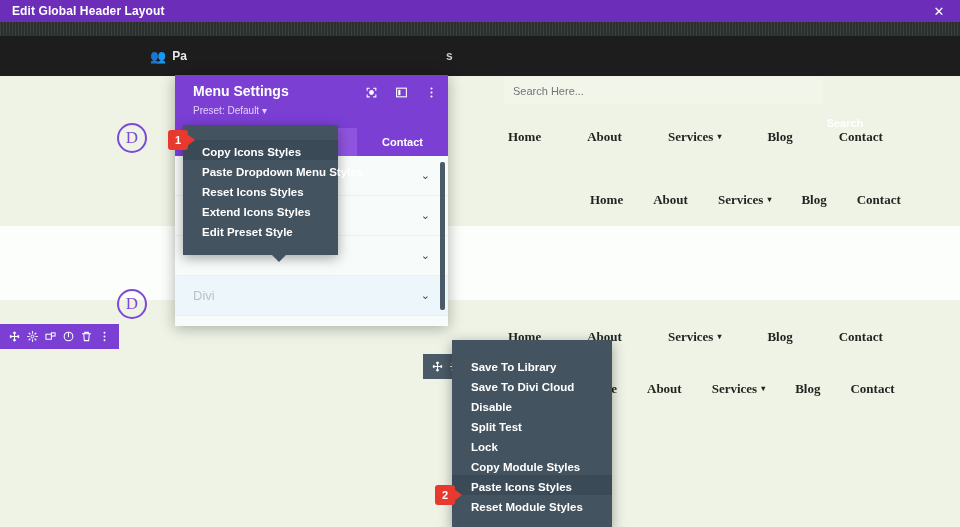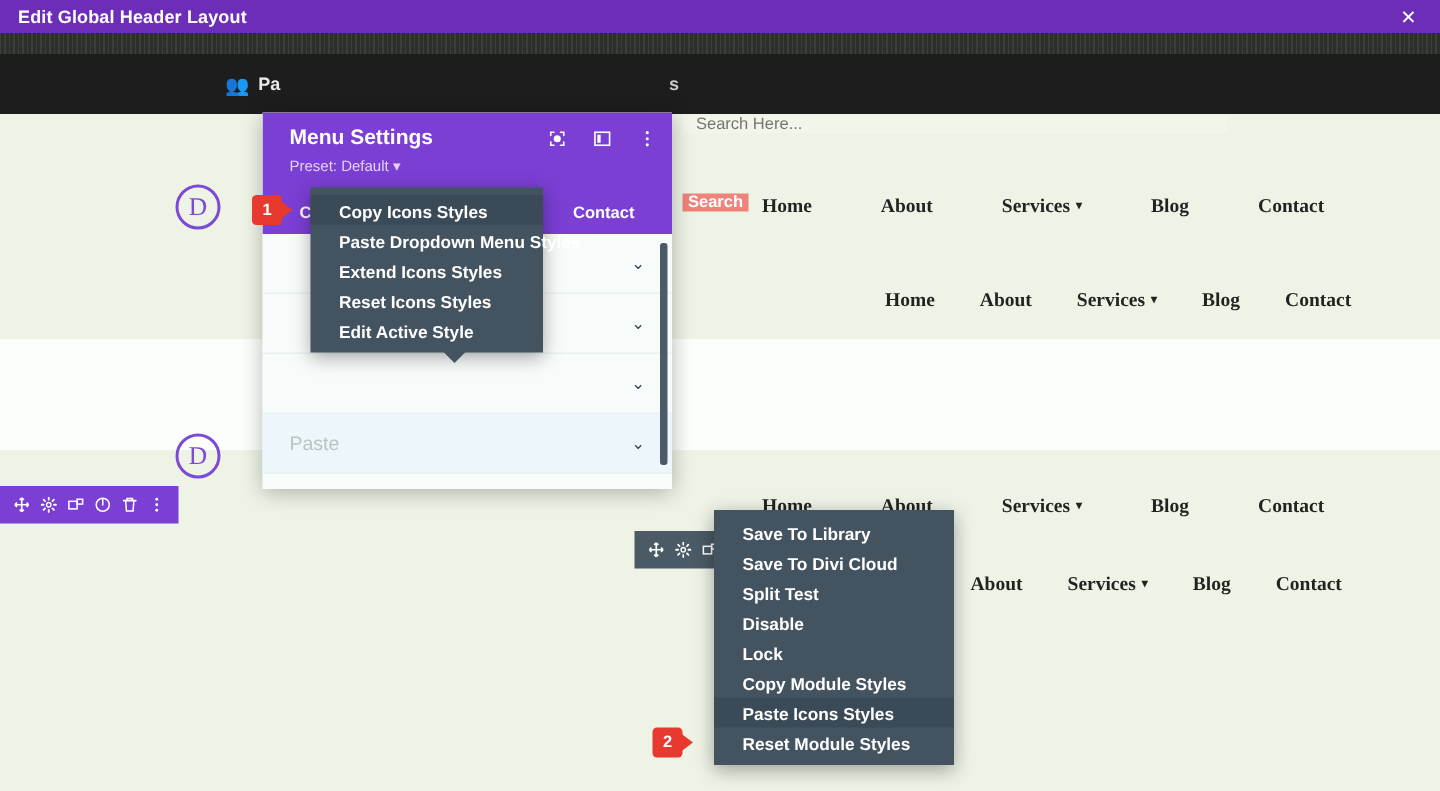--- a/index.html
+++ b/index.html
@@ -41,23 +41,22 @@
     position: absolute; left: 0; top: 0; width: 960px; height: 40px;
     background: #1d1d1d;
     display: flex; align-items: center;
   }
   .util-left {
     display: flex; align-items: center; gap: 6px;
     margin-left: 150px; color: #e9e9e9; font-size: 12px; font-weight: 600;
   }
   .people-icon { color: #e8a33d; font-size: 13px; line-height: 1; }
   .search-wrap {
-    position: absolute; left: 455px; top: 41px; display: flex; height: 27px;
+    position: absolute; left: 504px; top: 41px; display: flex; height: 27px;
     width: 363px;
-    flex-direction: column;
   }
   .search-input {
     flex: 1; border: 0; outline: none; background: #f2f5ea;
     font-size: 11px; color: #4c4c4c; padding: 0 9px;
     font-family: "Liberation Sans", sans-serif;
   }
   .search-btn {
     width: 44px; background: #f0827a; color: #fff; border: 0;
     font-size: 11px; font-weight: bold; cursor: pointer;
     font-family: "Liberation Sans", sans-serif;
@@ -137,23 +136,22 @@
   }
   .acc-row.hl { background: #edf6fa; }
   .acc-chev { margin-left: auto; color:#3b4a56; font-size: 11px; }
   .modal-scroll {
     position: absolute; right: 3px; top: 6px; width: 5px; height: 148px;
     background: #4a5a66; border-radius: 2px;
   }
 
   
   .ctxmenu {
-    position: absolute; background: #435360; padding: 5px 0;
+    position: absolute; background: #435360; padding: 15px 0;
     box-shadow: 0 3px 12px rgba(0,0,0,.35);
-    margin-left: 24px;
   }
   .ctxmenu .mi {
     padding: 2px 14px 2px 19px; height: 20px; line-height: 20px;
     color: #ffffff; font-size: 11.5px; font-weight: bold; white-space: nowrap;
   }
   .ctxmenu .mi.sel { background: #3a4a57; }
   .ctx-arrow {
     position: absolute; bottom: -7px; left: 88px;
     width: 0; height: 0; border-left: 8px solid transparent;
     border-right: 8px solid transparent; border-top: 8px solid #435360;
@@ -362,41 +360,41 @@
         </div>
         <div class="acc-row">
           <span></span>
           <span class="acc-chev">⌄</span>
         </div>
         <div class="acc-row">
           <span></span>
           <span class="acc-chev">⌄</span>
         </div>
         <div class="acc-row hl">
-          <span>Paste</span>
+          <span>Divi</span>
           <span class="acc-chev">⌄</span>
         </div>
         <div class="modal-scroll"></div>
       </div>
     </div>
 
     <div class="ctxmenu" style="left:183px;top:89px;width:155px;">
       <div class="mi sel">Copy Icons Styles</div>
       <div class="mi">Paste Dropdown Menu Styles</div>
+      <div class="mi">Reset Icons Styles</div>
       <div class="mi">Extend Icons Styles</div>
-      <div class="mi">Reset Icons Styles</div>
-      <div class="mi">Edit Active Style</div>
+      <div class="mi">Edit Preset Style</div>
       <div class="ctx-arrow"></div>
     </div>
 
     <div class="ctxmenu" style="left:452px;top:304px;width:160px;">
       <div class="mi">Save To Library</div>
       <div class="mi">Save To Divi Cloud</div>
+      <div class="mi">Disable</div>
       <div class="mi">Split Test</div>
-      <div class="mi">Disable</div>
       <div class="mi">Lock</div>
       <div class="mi">Copy Module Styles</div>
       <div class="mi sel">Paste Icons Styles</div>
       <div class="mi">Reset Module Styles</div>
     </div>
 
     <div class="callout" style="left:168px;top:94px;">1</div>
     <div class="callout" style="left:435px;top:449px;">2</div>
 
   </div>

